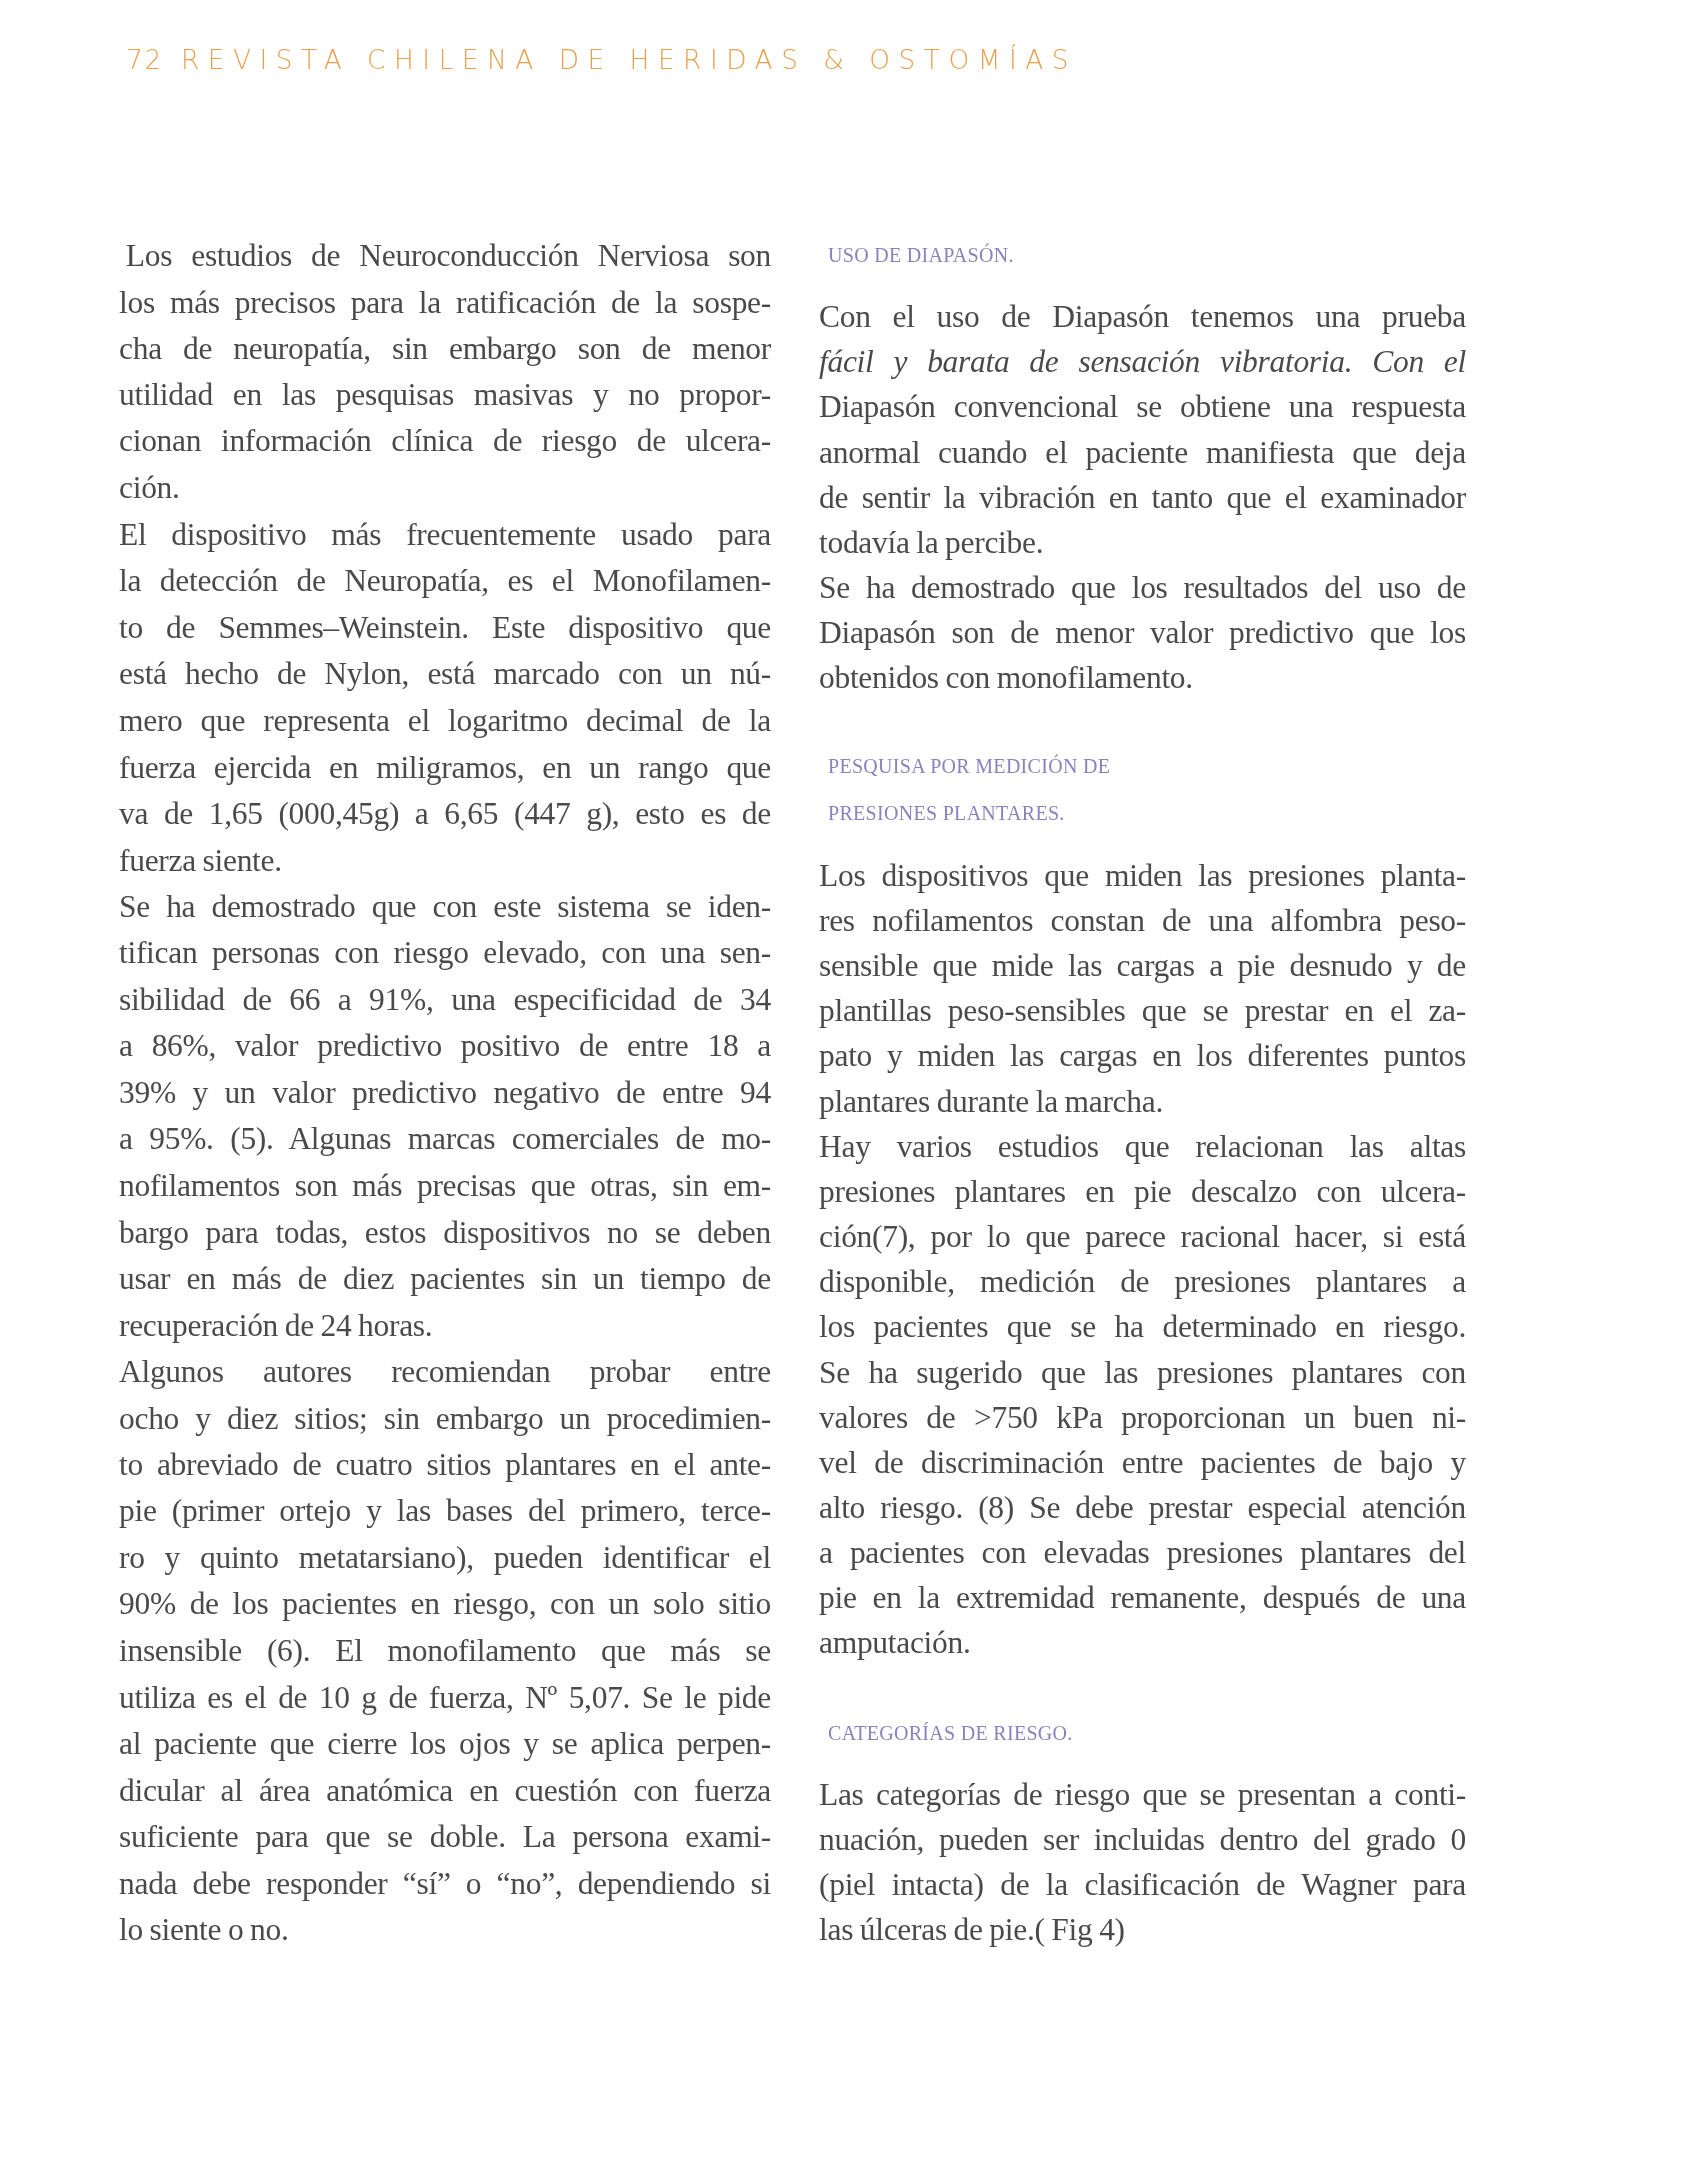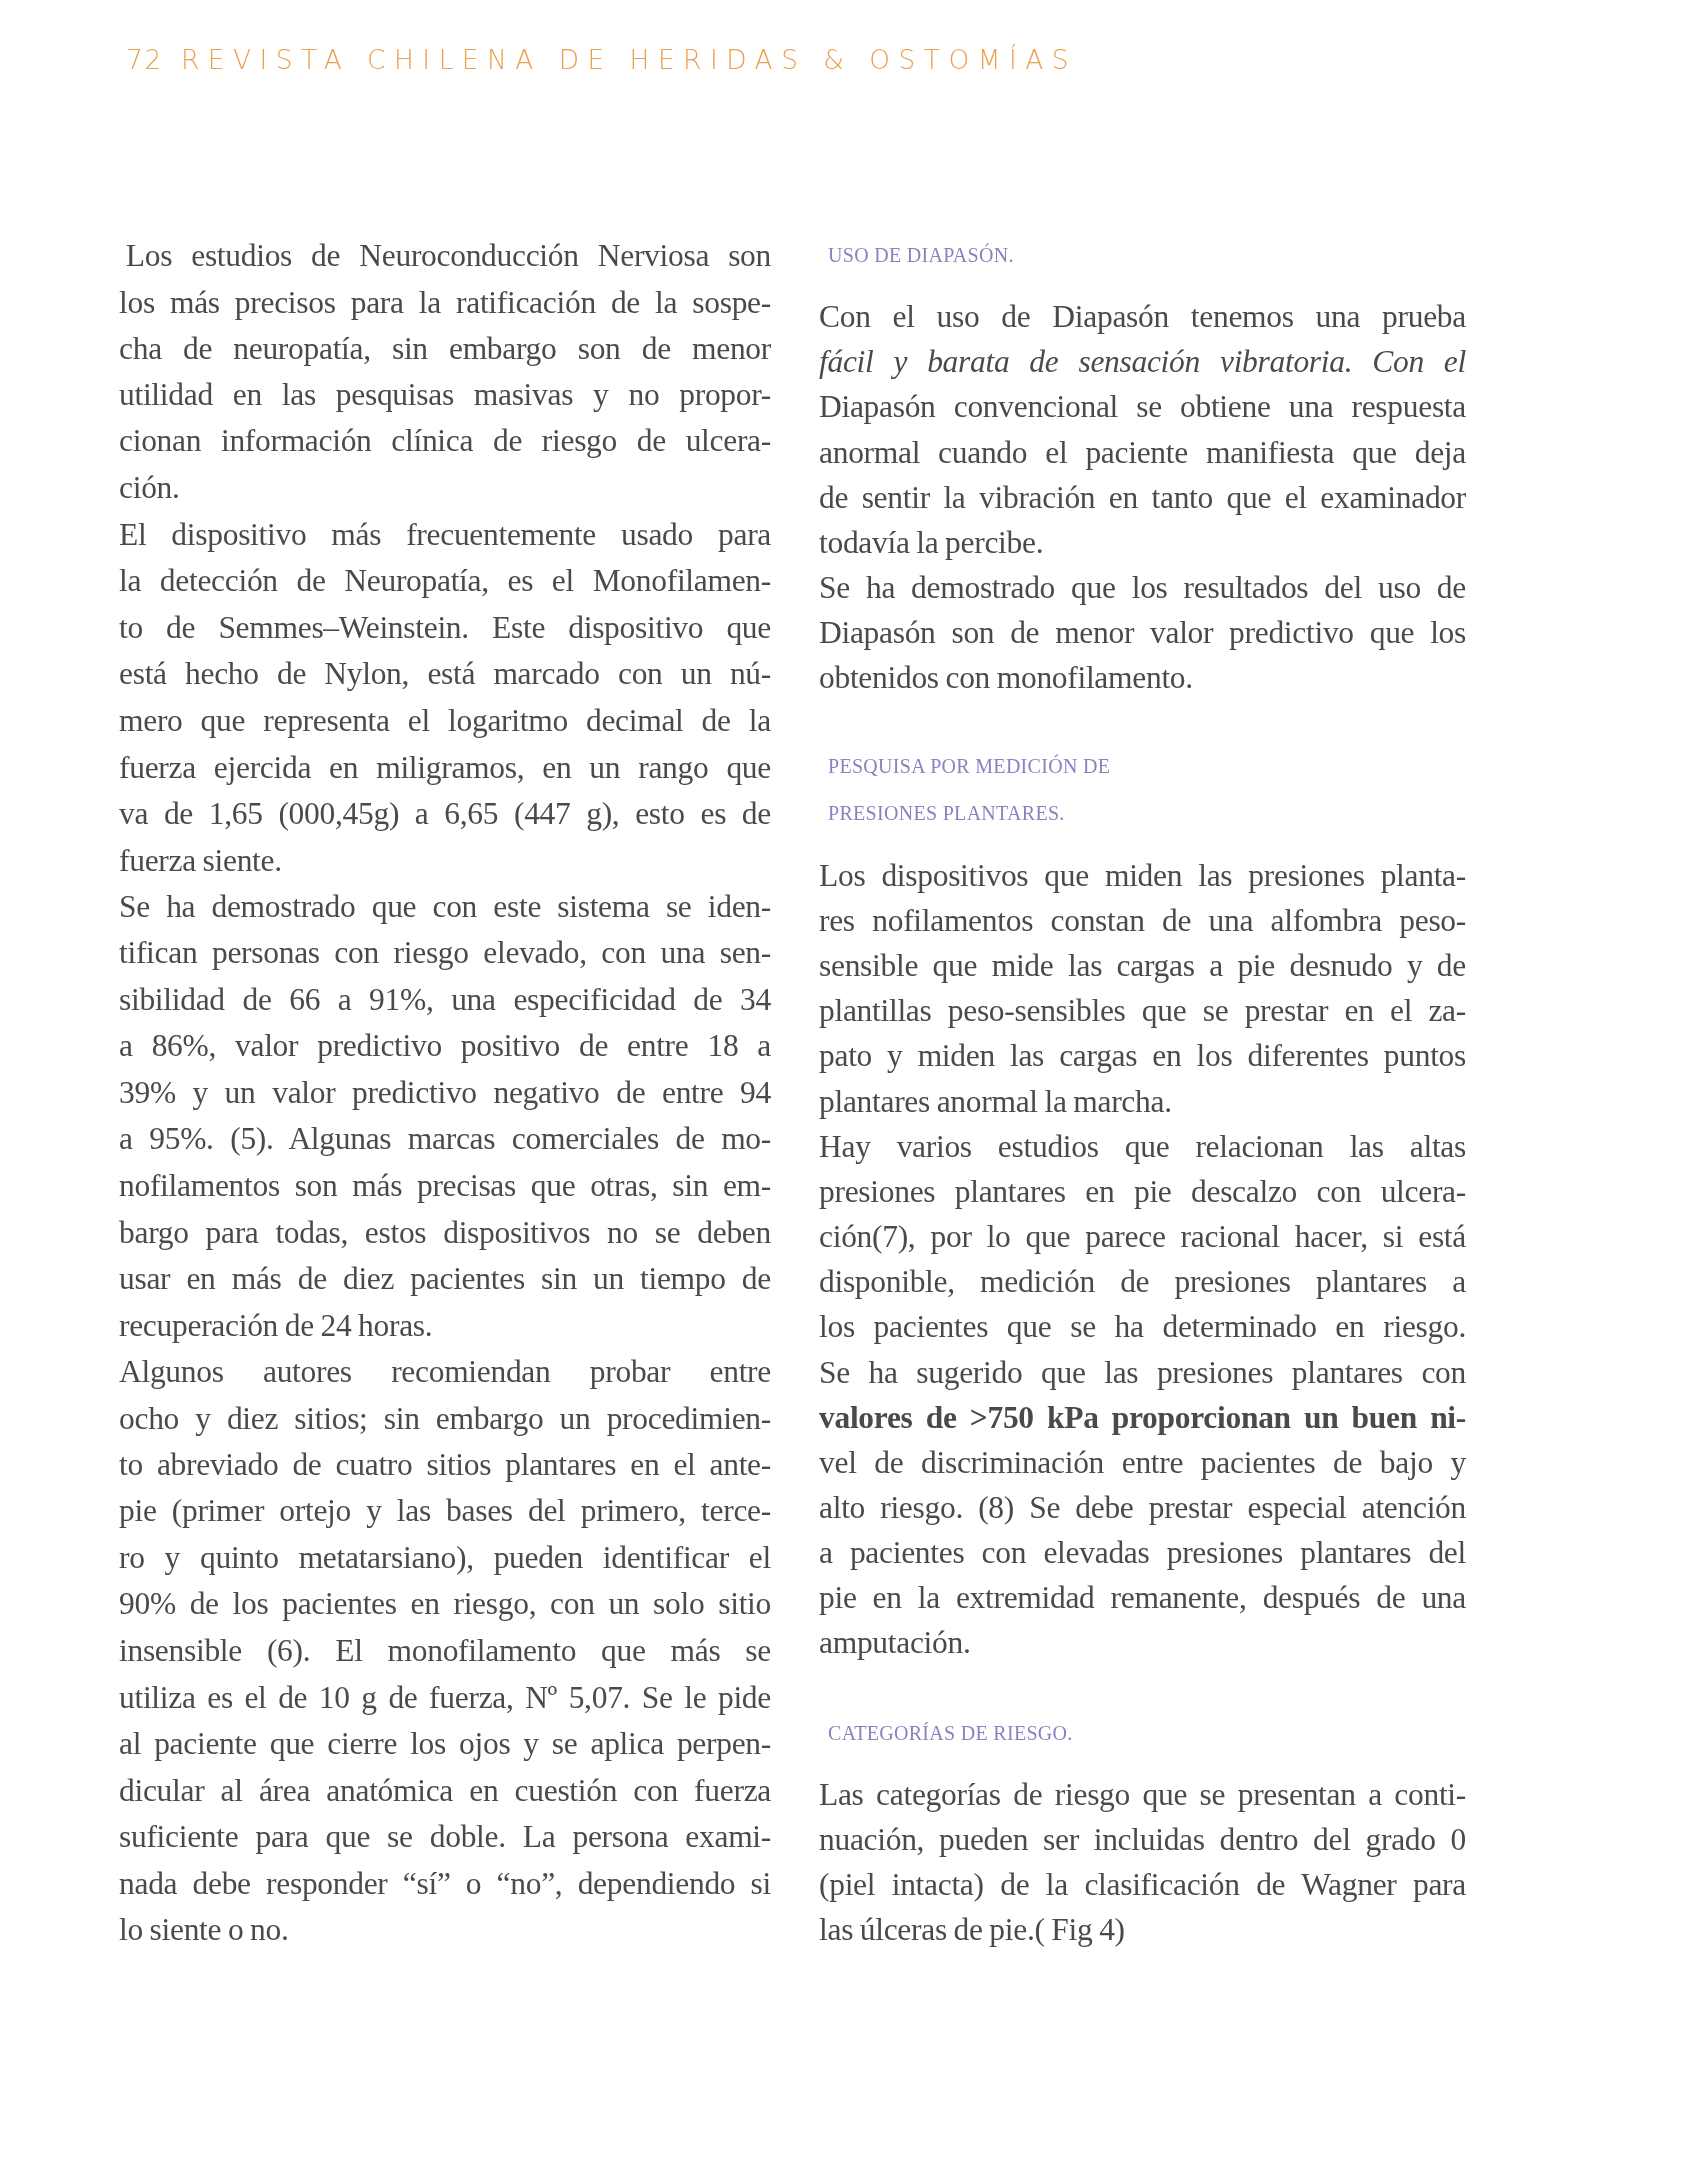--- a/index.html
+++ b/index.html
@@ -89,28 +89,28 @@
     <div class="line" style="top: 569px;">Se ha demostrado que los resultados del uso de</div>
     <div class="line" style="top: 614px;">Diapasón son de menor valor predictivo que los</div>
     <div class="line last" style="top: 659px;">obtenidos con monofilamento.</div>
     <div class="heading" style="top: 748px;">PESQUISA POR MEDICIÓN DE</div>
     <div class="heading" style="top: 795px;">PRESIONES PLANTARES.</div>
     <div class="line" style="top: 857px;">Los dispositivos que miden las presiones planta-</div>
     <div class="line" style="top: 902px;">res nofilamentos constan de una alfombra peso-</div>
     <div class="line" style="top: 947px;">sensible que mide las cargas a pie desnudo y de</div>
     <div class="line" style="top: 992px;">plantillas peso-sensibles que  se prestar en el za-</div>
     <div class="line" style="top: 1037px;">pato y miden las cargas en los diferentes puntos</div>
-    <div class="line last" style="top: 1083px;">plantares anormal la marcha.</div>
+    <div class="line last" style="top: 1083px;">plantares durante la marcha.</div>
     <div class="line" style="top: 1128px;">Hay varios estudios que relacionan las altas</div>
     <div class="line" style="top: 1173px;">presiones plantares en pie descalzo con ulcera-</div>
     <div class="line" style="top: 1218px;">ción(7), por lo que parece  racional hacer, si está</div>
     <div class="line" style="top: 1263px;">disponible,  medición de presiones plantares a</div>
     <div class="line" style="top: 1308px;">los pacientes que se ha determinado en riesgo.</div>
     <div class="line" style="top: 1354px;">Se ha sugerido que las presiones plantares con</div>
-    <div class="line" style="top: 1399px; font-weight: bold;">valores de &gt;750 kPa proporcionan un buen ni-</div>
+    <div class="line" style="top: 1399px;">valores de &gt;750 kPa proporcionan un buen ni-</div>
     <div class="line" style="top: 1444px;">vel de discriminación entre pacientes de bajo y</div>
     <div class="line" style="top: 1489px;">alto riesgo. (8) Se debe prestar especial atención</div>
     <div class="line" style="top: 1534px;">a pacientes con elevadas presiones plantares del</div>
     <div class="line" style="top: 1579px;">pie en la extremidad remanente, después de una</div>
     <div class="line last" style="top: 1624px;">amputación.</div>
     <div class="heading" style="top: 1715px;">CATEGORÍAS DE RIESGO.</div>
     <div class="line" style="top: 1776px;">Las categorías de riesgo que se presentan a conti-</div>
     <div class="line" style="top: 1821px;">nuación, pueden ser incluidas dentro del grado 0</div>
     <div class="line" style="top: 1866px;">(piel intacta) de la clasificación de Wagner para</div>
     <div class="line last" style="top: 1911px;">las úlceras de pie.( Fig 4)</div>

